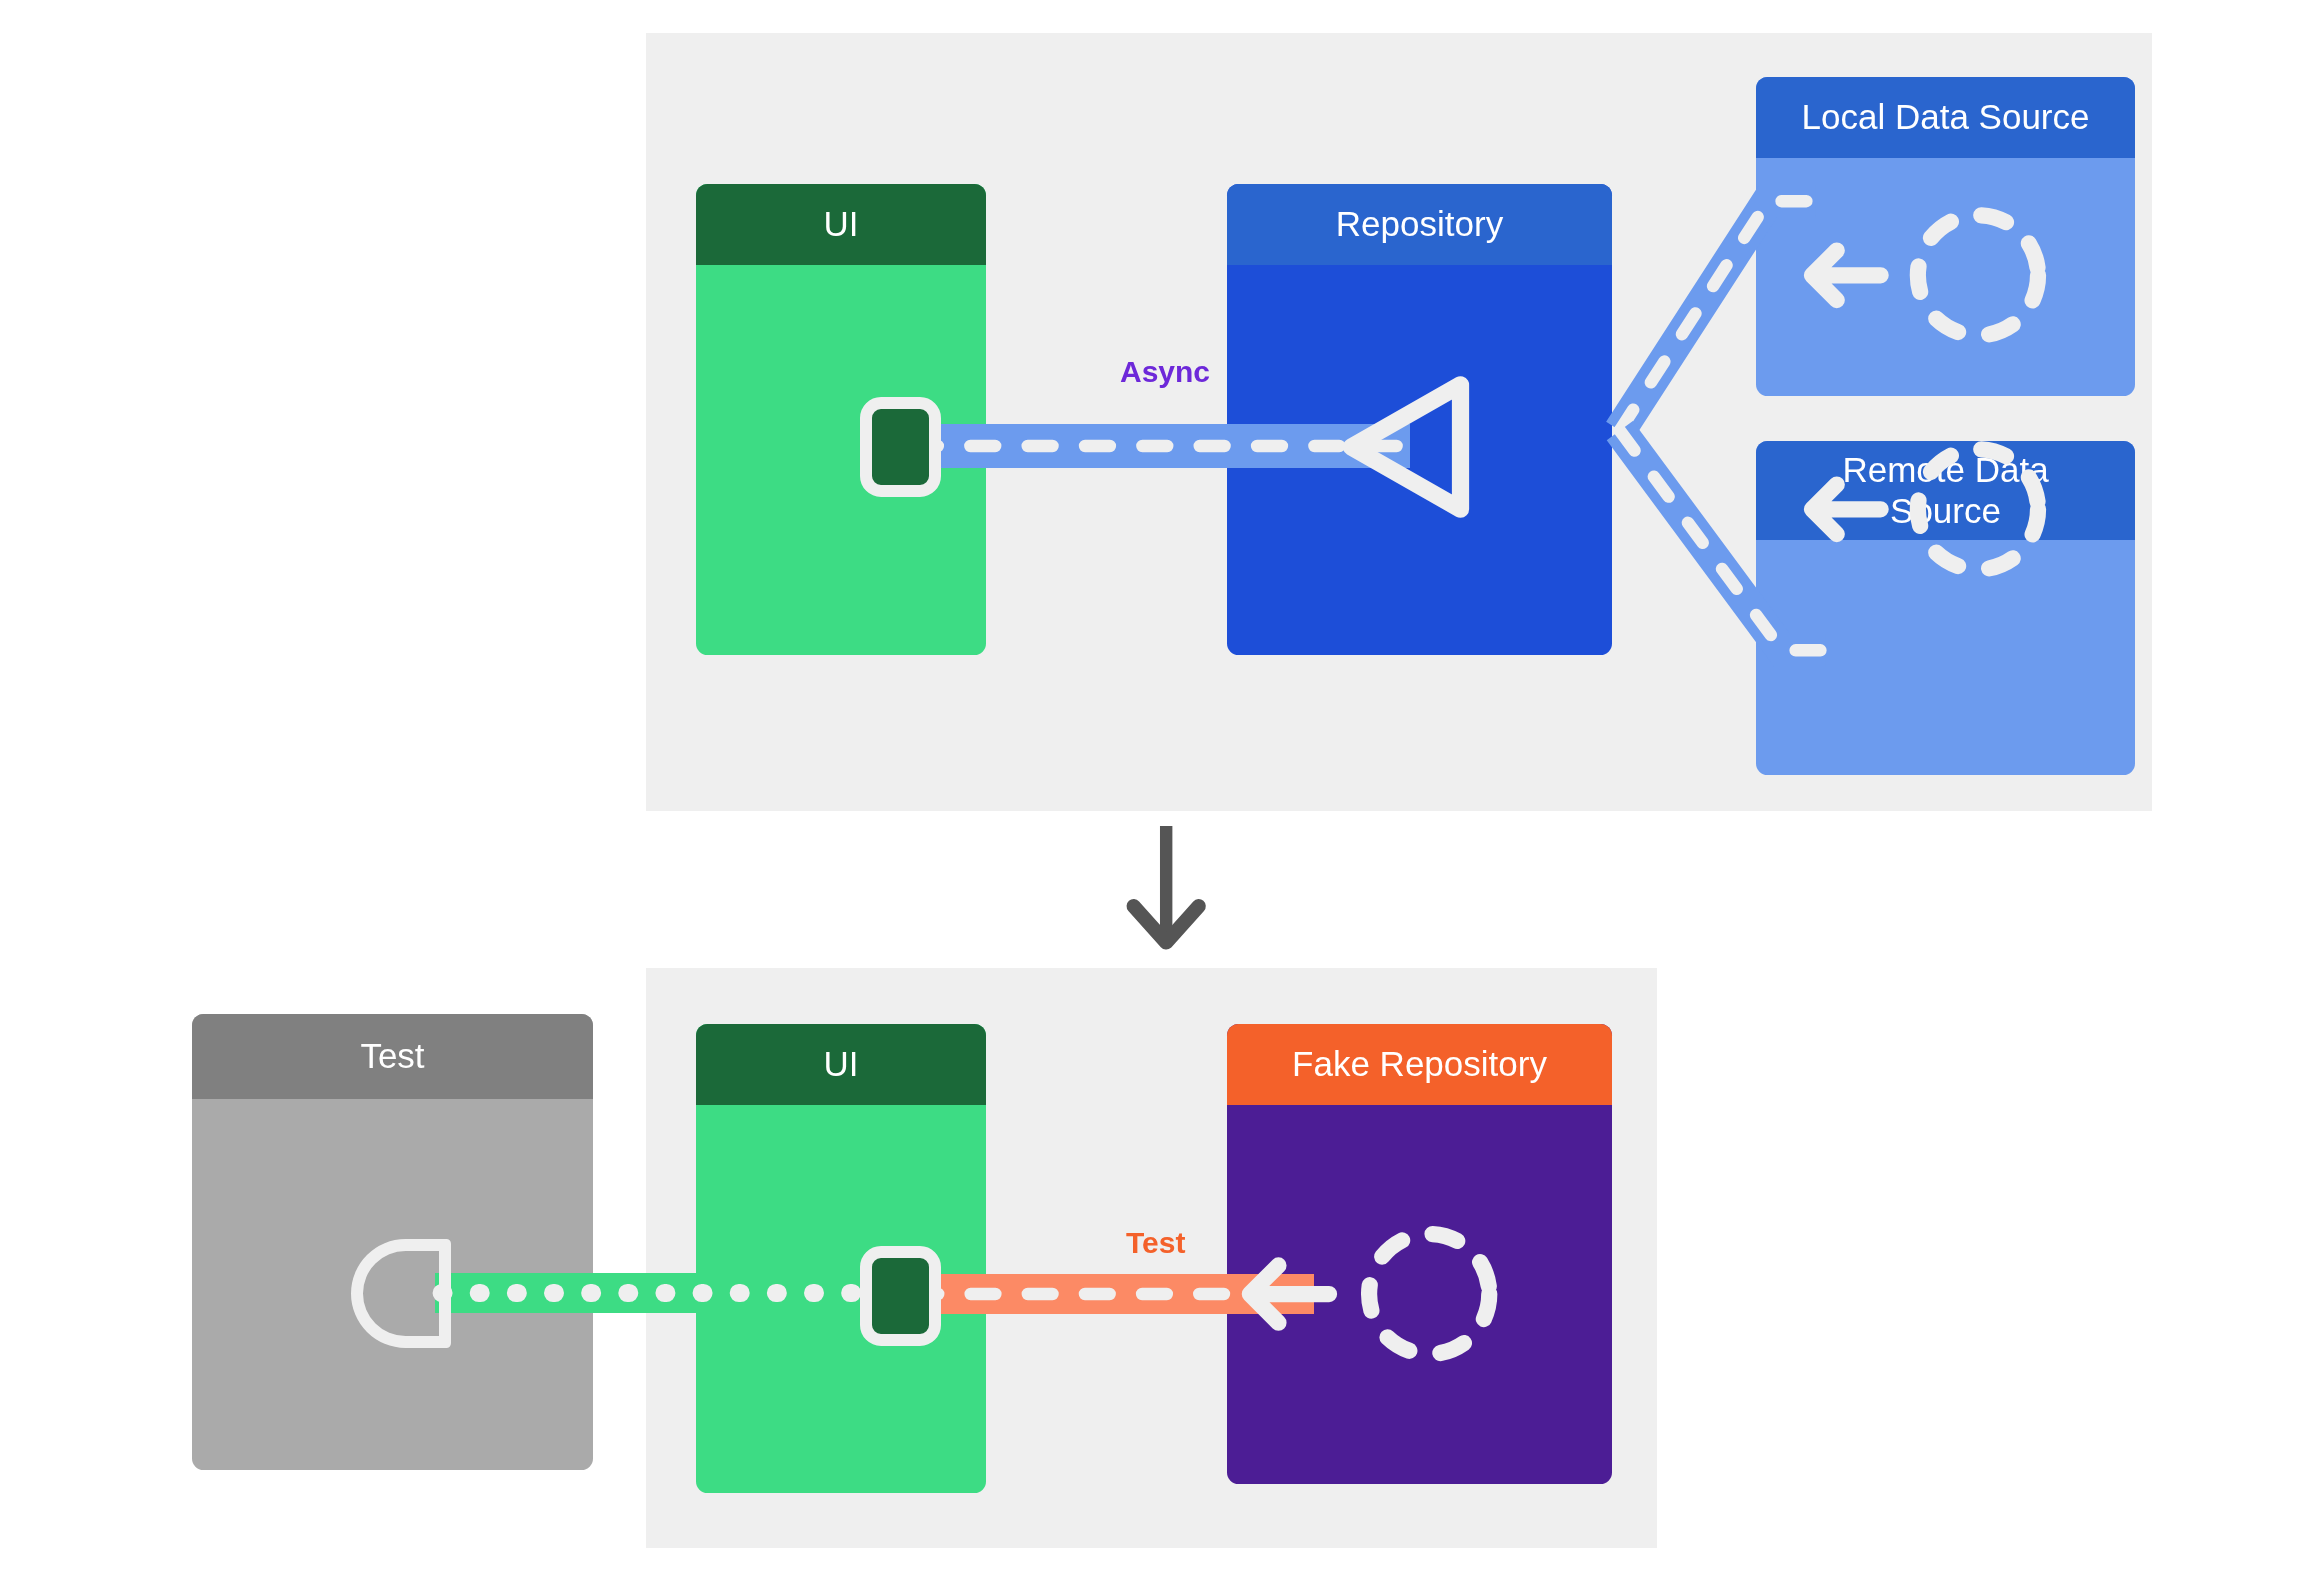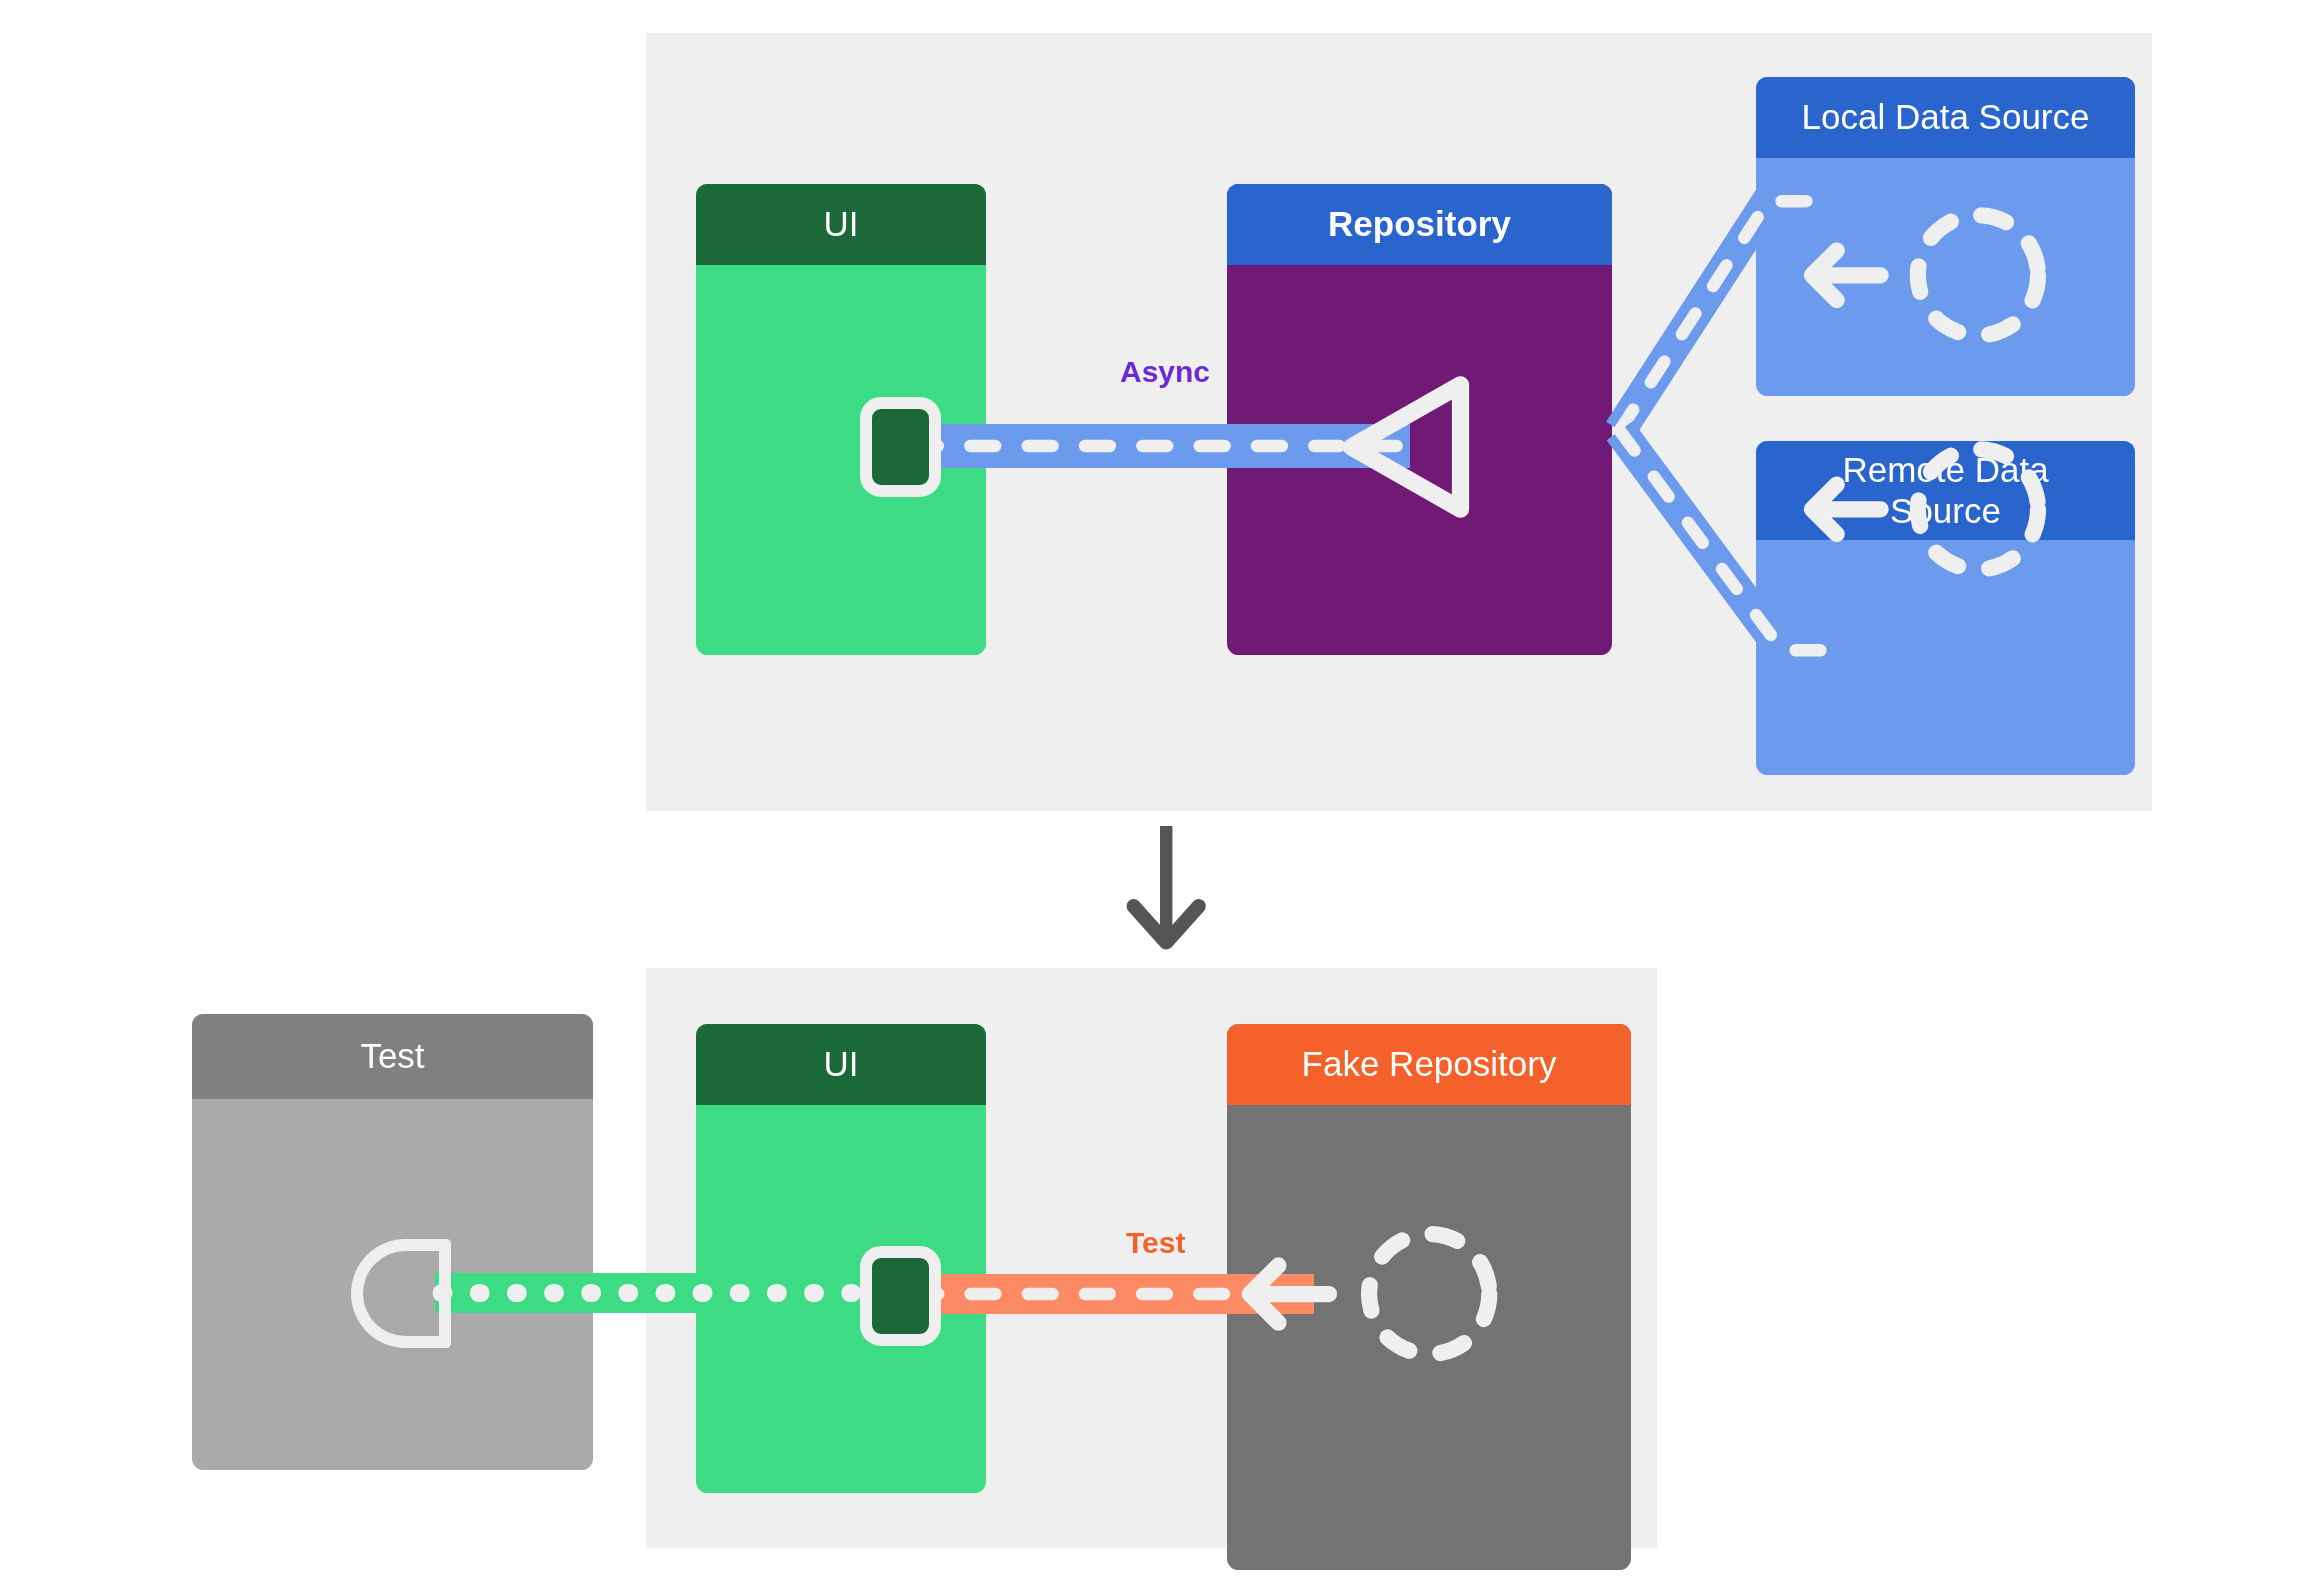--- a/index.html
+++ b/index.html
@@ -27,21 +27,21 @@
 <body>
 
 <div class="panel" style="left:646px;top:32.5px;width:1506px;height:778px;"></div>
 
 <div class="card" style="left:696px;top:184px;width:290px;height:471px;background:#3ddc84;">
   <div class="card-header" style="height:81px;background:#1b6939;">
     <span>UI</span>
   </div>
 </div>
 
-<div class="card" style="left:1227px;top:184px;width:385px;height:471px;background:#701a75;font-weight:bold;">
+<div class="card" style="left:1227px;top:184px;width:385px;height:471px;background:#1d4ed8;">
   <div class="card-header" style="height:81px;background:#2a65ce;">
     <span>Repository</span>
   </div>
 </div>
 
 <div class="card" style="left:1756px;top:77px;width:379px;height:319px;background:#6c9bee;">
   <div class="card-header" style="height:81px;background:#2a65ce;">
     <span>Local Data Source</span>
   </div>
 </div>
@@ -98,21 +98,21 @@
     <span>Test</span>
   </div>
 </div>
 
 <div class="card" style="left:696px;top:1024px;width:290px;height:469px;background:#3ddc84;">
   <div class="card-header" style="height:81px;background:#1b6939;">
     <span>UI</span>
   </div>
 </div>
 
-<div class="card" style="left:1227px;top:1024px;width:385px;height:546px;background:#737373;padding-left:19px;">
+<div class="card" style="left:1227px;top:1024px;width:385px;height:460px;background:#4c1d95;">
   <div class="card-header" style="height:81px;background:#f4612a;">
     <span>Fake Repository</span>
   </div>
 </div>
 
 <div class="band" style="left:435px;top:1273px;width:478px;height:40px;background:#3ddc84;"></div>
 <svg style="position:absolute;left:435px;top:1273px;width:478px;height:40px;" viewBox="0 0 500 42" width="478" height="40">
   <line x1="6" y1="21" x2="500" y2="21" stroke="#efefef" stroke-width="19" stroke-linecap="round" stroke-dasharray="2 37"></line>
 </svg>
 

